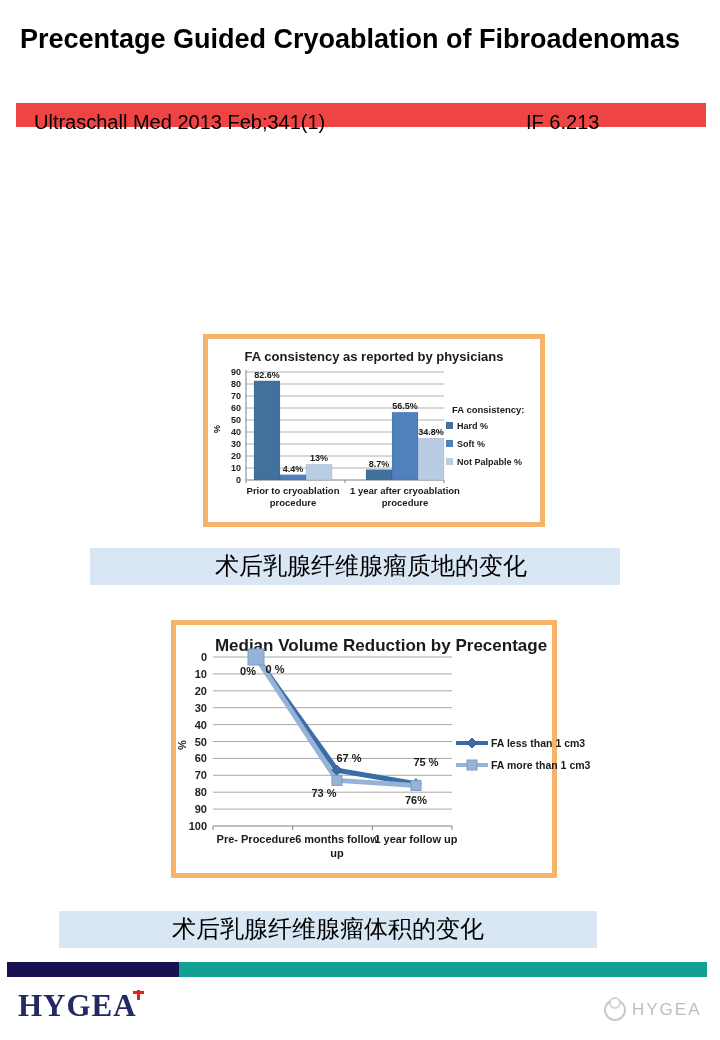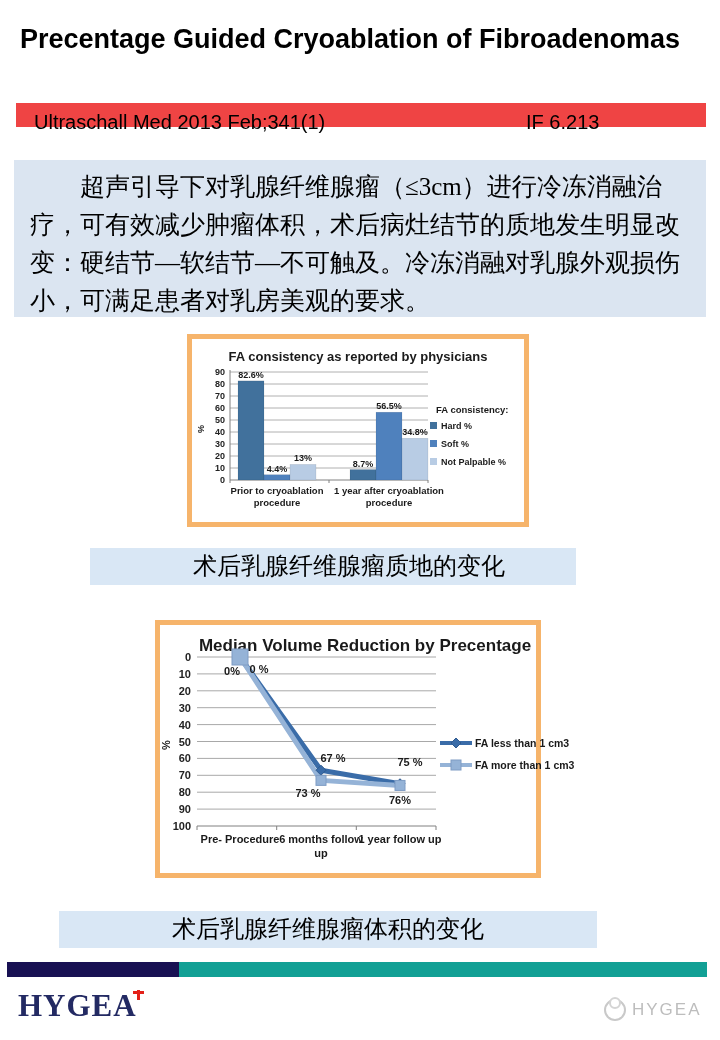--- a/index.html
+++ b/index.html
@@ -12,28 +12,28 @@
   .citation-bar { position:absolute; left:16px; top:103px; width:690px; height:24px;
                   background:#ef4444; }
   .citation-source { position:absolute; left:18px; top:8px; font-size:20px; color:#000; }
   .citation-if { position:absolute; left:510px; top:8px; font-size:20px; color:#000; }
 
   .abstract { position:absolute; left:14px; top:160px; width:692px; height:157px;
               background:#dbe5f1; font-family:"Liberation Serif", serif;
               font-size:25px; line-height:38px; color:#000;
               padding:8px 16px 0 16px; text-indent:2em; }
 
-  .chart-box { position:absolute; background:#ffffff; border:5px solid #f6b46b; }
+  .chart-box { position:absolute; background:#ffffff; border:5px solid #f6b46b;margin-left:16px; }
   .chart-box.bar  { left:187px; top:334px; width:342px; height:193px; }
   .chart-box.line { left:155px; top:620px; width:386px; height:258px; }
   .chart-box svg { display:block; }
 
   .caption { position:absolute; background:#d9e7f5; font-family:"Liberation Serif", serif;
              font-size:24px; color:#000; text-align:center; }
-  .caption.c1 { left:90px; top:548px; width:486px; height:37px; line-height:37px;padding-left:32px; }
+  .caption.c1 { left:90px; top:548px; width:530px; height:37px; line-height:37px;padding-left:32px; }
   .caption.c2 { left:59px; top:911px; width:538px; height:37px; line-height:37px; }
 
   .footer-bar-navy { position:absolute; left:7px; top:962px; width:172px; height:15px; background:#181153; }
   .footer-bar-teal { position:absolute; left:179px; top:962px; width:528px; height:15px; background:#12a095; }
 
   .logo { position:absolute; left:18px; top:988px;
           font-family:"Liberation Serif", serif; font-weight:bold;
           font-size:31px; color:#232a63; letter-spacing:1px; }
   .logo-cross { position:absolute; left:133px; top:990px; width:11px; height:11px; }
   .logo-cross .h { position:absolute; left:0; top:1px; width:11px; height:3px; background:#e32119; }
@@ -51,21 +51,20 @@
 
 <div class="slide">
 
   <div class="title">Precentage Guided Cryoablation of Fibroadenomas</div>
 
   <div class="citation-bar">
     <span class="citation-source">Ultraschall Med 2013 Feb;341(1)</span>
     <span class="citation-if">IF 6.213</span>
   </div>
 
-  <div class="abstract">超声引导下对乳腺纤维腺瘤（≤3cm）进行冷冻消融治疗，可有效减少肿瘤体积，术后病灶结节的质地发生明显改变：硬结节—软结节—不可触及。冷冻消融对乳腺外观损伤小，可满足患者对乳房美观的要求。</div>
 
   <div class="chart-box bar">
     <svg id="barchart" width="332" height="183" viewBox="0 0 332 183">
         <text x="166" y="22" text-anchor="middle" font-size="13" font-weight="bold" fill="#1a1a1a">FA consistency as reported by physicians</text>
         <text x="33" y="144" text-anchor="end" font-size="9" font-weight="600" fill="#222">0</text>
         <line x1="38" y1="129" x2="236" y2="129" stroke="#b0b0b0" stroke-width="1"></line>
         <text x="33" y="132" text-anchor="end" font-size="9" font-weight="600" fill="#222">10</text>
         <line x1="38" y1="117" x2="236" y2="117" stroke="#b0b0b0" stroke-width="1"></line>
         <text x="33" y="120" text-anchor="end" font-size="9" font-weight="600" fill="#222">20</text>
         <line x1="38" y1="105" x2="236" y2="105" stroke="#b0b0b0" stroke-width="1"></line>

